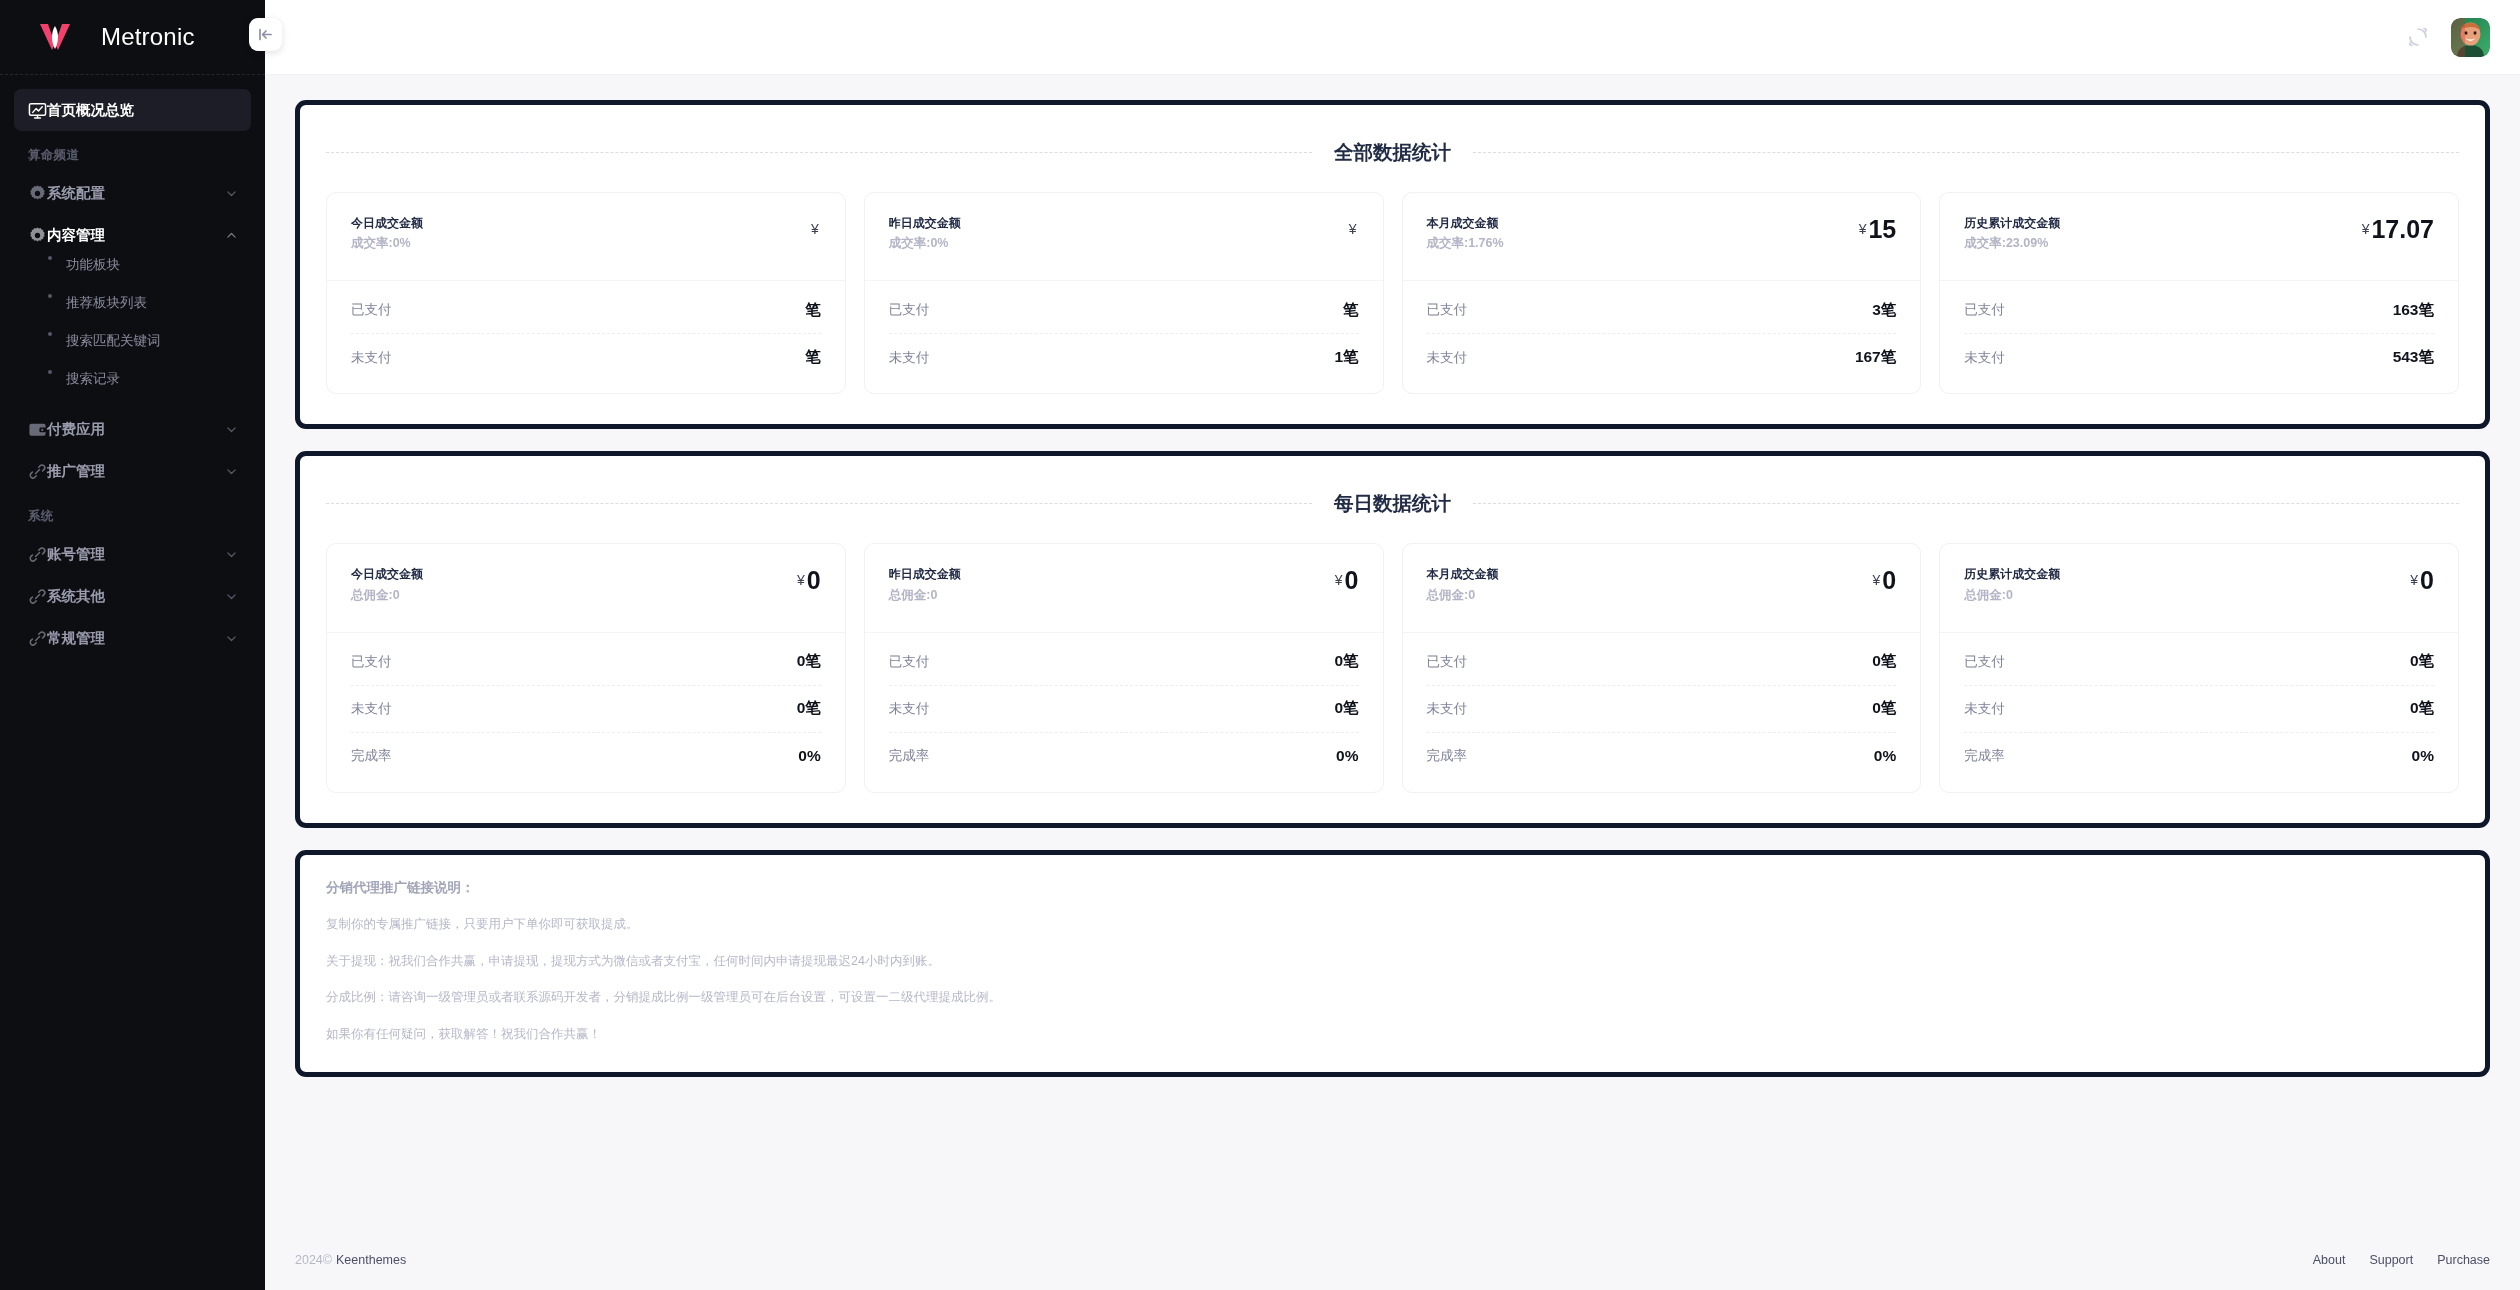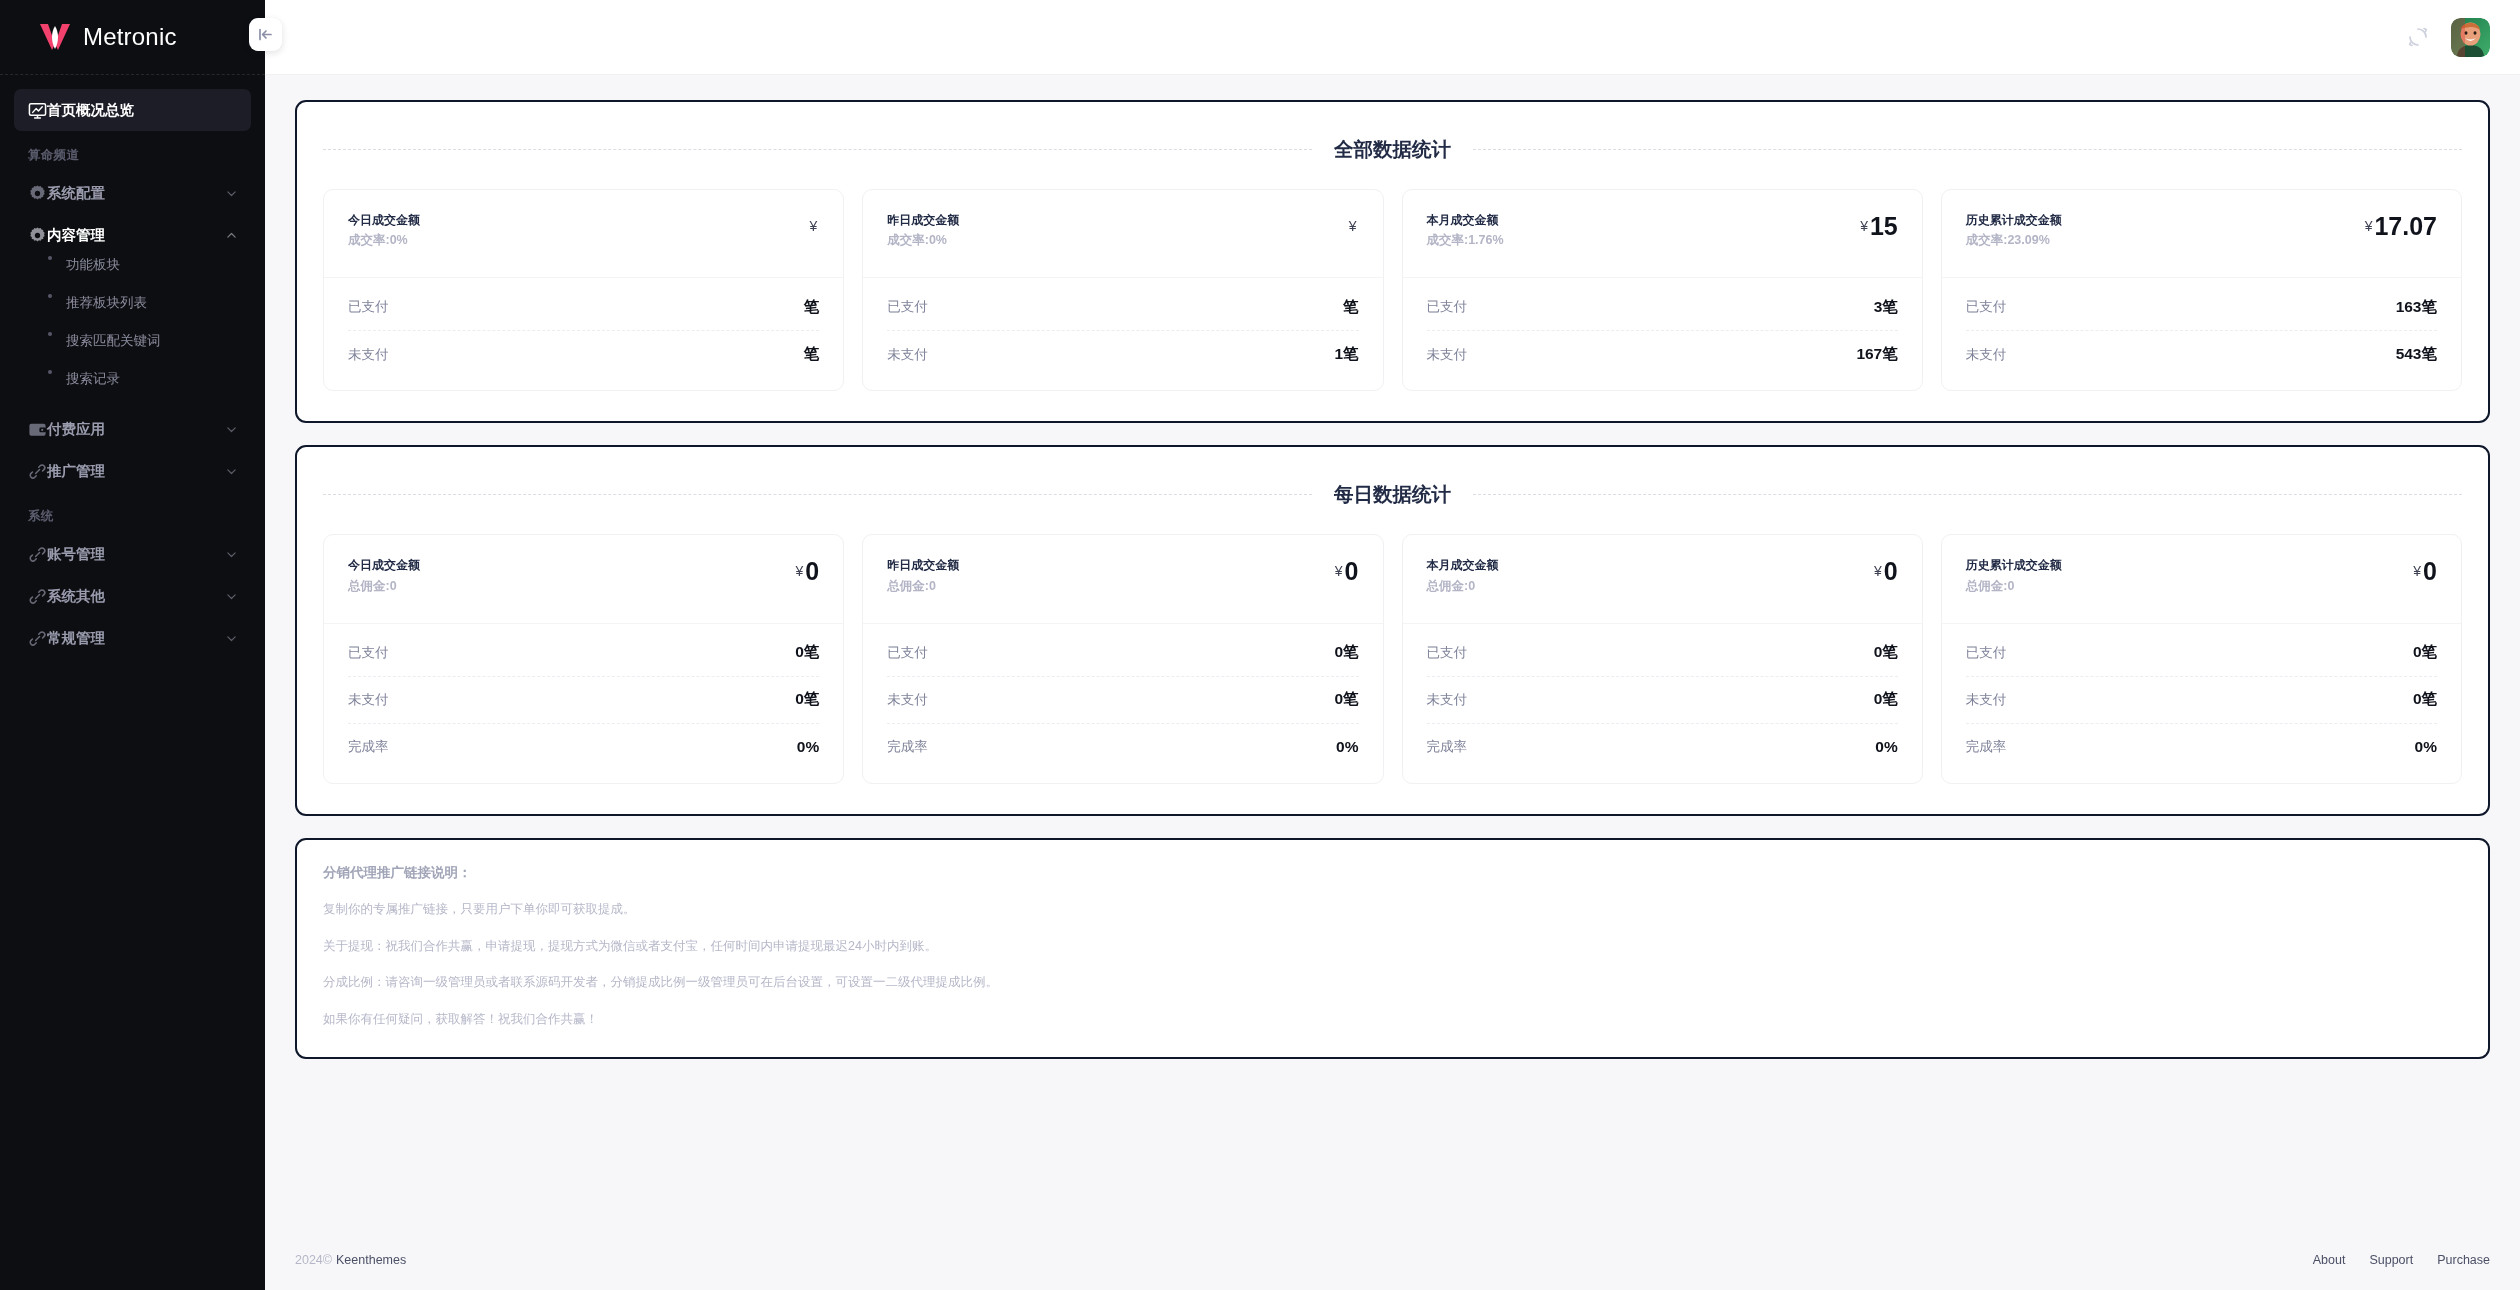--- a/index.html
+++ b/index.html
@@ -13,21 +13,21 @@
 
   
   .sidebar {
     width: 265px; min-width: 265px; height: 1290px;
     background: #0d0e12;
     display: flex; flex-direction: column;
     position: relative; z-index: 5;
   }
   .sidebar-brand {
     height: 75px; display: flex; align-items: center;
-    padding-left: 38px; gap: 11px;
+    padding-left: 38px; gap: 29px;
     border-bottom: 1px dashed #26272f;
   }
   .logo-mark { width: 34px; height: 30px; display: block; }
   .brand-text { color: #ffffff; font-size: 24px; letter-spacing: .2px; font-weight: 400; }
 
   .sidebar-scroll { flex: 1; padding: 14px 14px 0 14px; overflow: hidden; }
 
   .nav-item {
     display: flex; align-items: center; 
     height: 42px; padding: 0 14px; border-radius: 7px;
@@ -70,21 +70,21 @@
     position: absolute; left: -16px; top: 18px;
     width: 33px; height: 33px; border-radius: 9px;
     background: #ffffff; box-shadow: 0 2px 7px rgba(20,20,40,.13);
     display: flex; align-items: center; justify-content: center;
     cursor: pointer; z-index: 20;
   }
 
   .content-scroll { flex: 1; overflow: hidden; padding: 25px 30px 0 30px; }
 
   .panel {
-    background: #ffffff; border: 2px solid #0f172a; border-radius: 11px;
+    background: #ffffff; border: 5px solid #0f172a; border-radius: 11px;
     margin-bottom: 22px; padding: 26px 26px 30px 26px;
   }
 
   .sect-title-wrap { display: flex; align-items: center; gap: 0; margin: 8px 0 26px 0; }
   .sect-line { flex: 1; border-top: 1px dashed #dcdce3; height: 0; }
   .sect-title {
     font-size: 19.5px; font-weight: 700; color: #222b45;
     padding: 0 22px; white-space: nowrap;
   }
 

